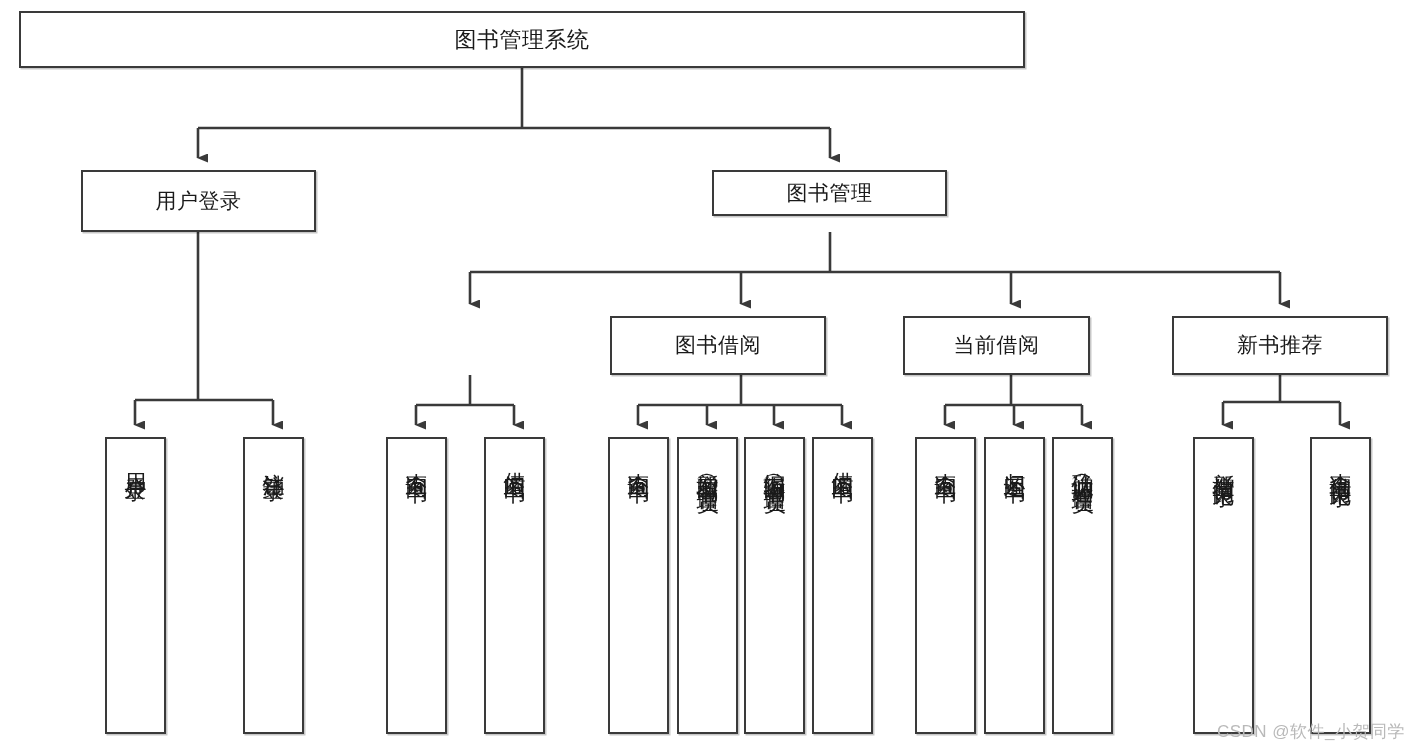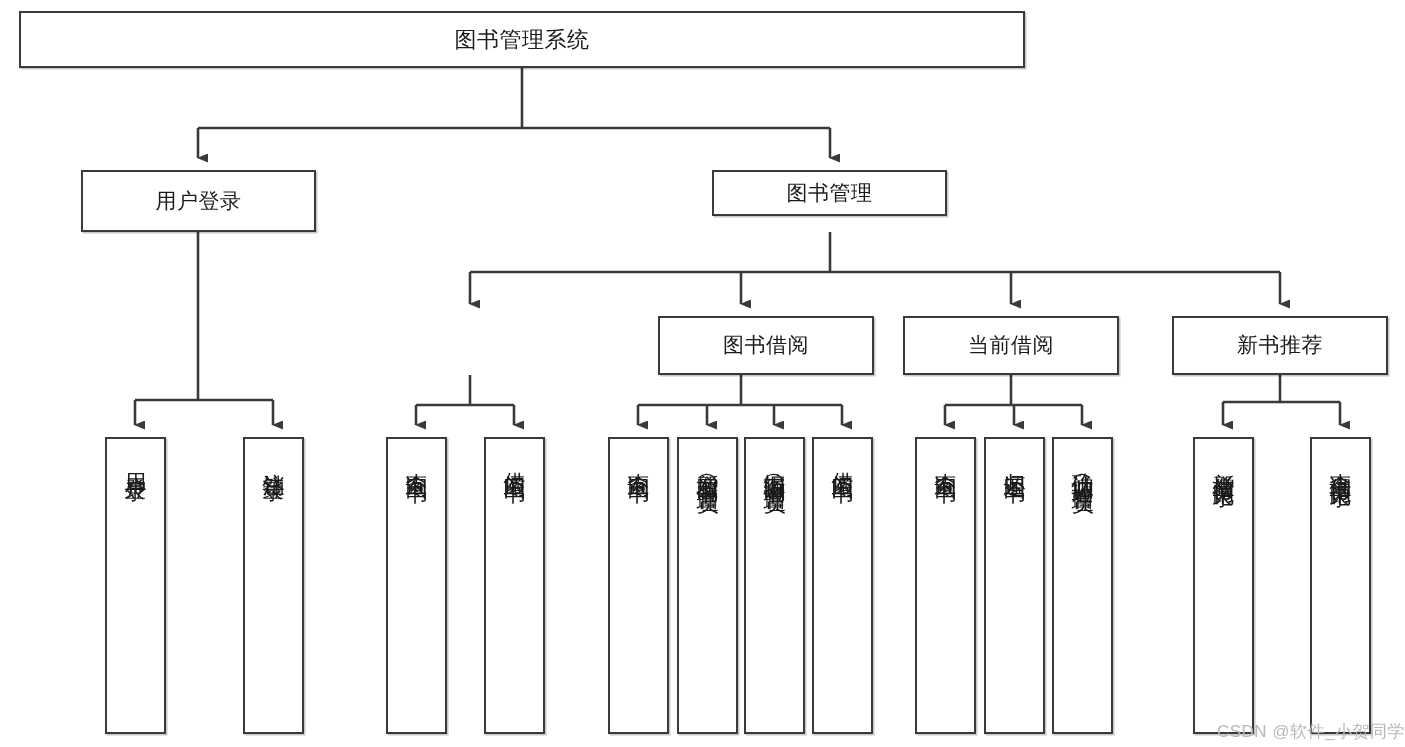--- a/index.html
+++ b/index.html
@@ -133,24 +133,24 @@
     <span class="label">图书管理系统</span>
   </div>
 
   <div class="node horizontal" style="left:81px; top:170px; width:235px; height:62px;">
     <span class="label">用户登录</span>
   </div>
   <div class="node horizontal" style="left:712px; top:170px; width:235px; height:46px;">
     <span class="label">图书管理</span>
   </div>
 
-  <div class="node horizontal" style="left:658px; top:316px; width:216px; height:59px;">
+  <div class="node horizontal" style="left:610px; top:316px; width:216px; height:59px;">
     <span class="label">图书借阅</span>
   </div>
-  <div class="node horizontal" style="left:903px; top:316px; width:216px; height:59px;">
+  <div class="node horizontal" style="left:903px; top:316px; width:187px; height:59px;">
     <span class="label">当前借阅</span>
   </div>
   <div class="node horizontal" style="left:1172px; top:316px; width:216px; height:59px;">
     <span class="label">新书推荐</span>
   </div>
 
   <div class="node vertical" style="left:105px; top:437px; width:61px; height:297px;">
     <span class="label">用户登录</span>
   </div>
   <div class="node vertical" style="left:243px; top:437px; width:61px; height:297px;">

